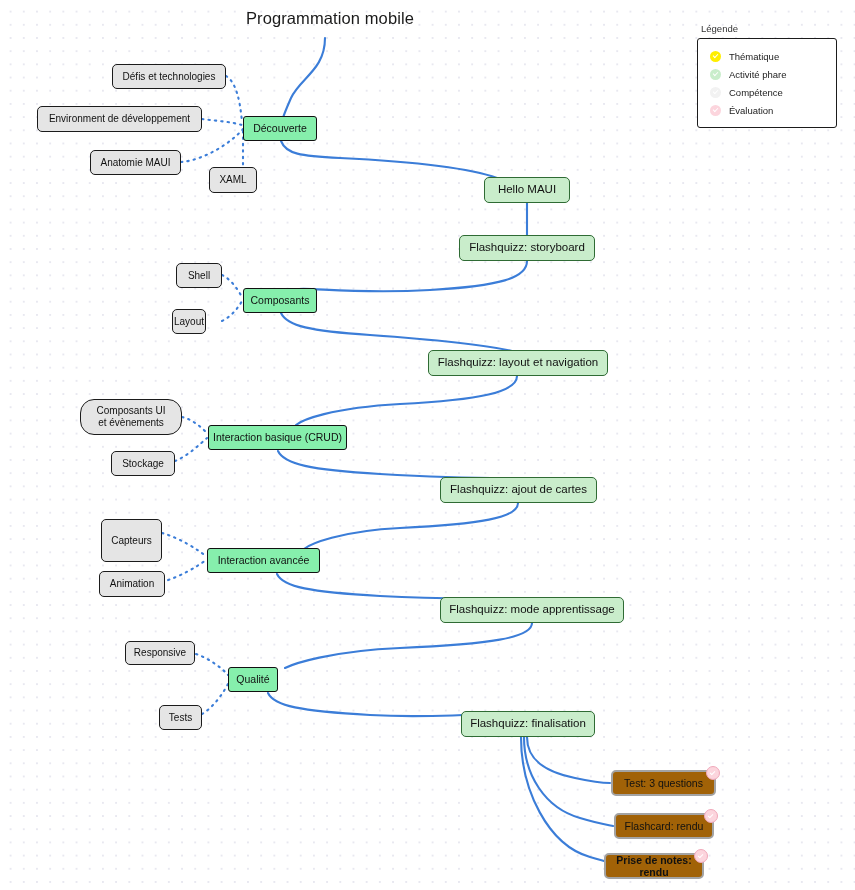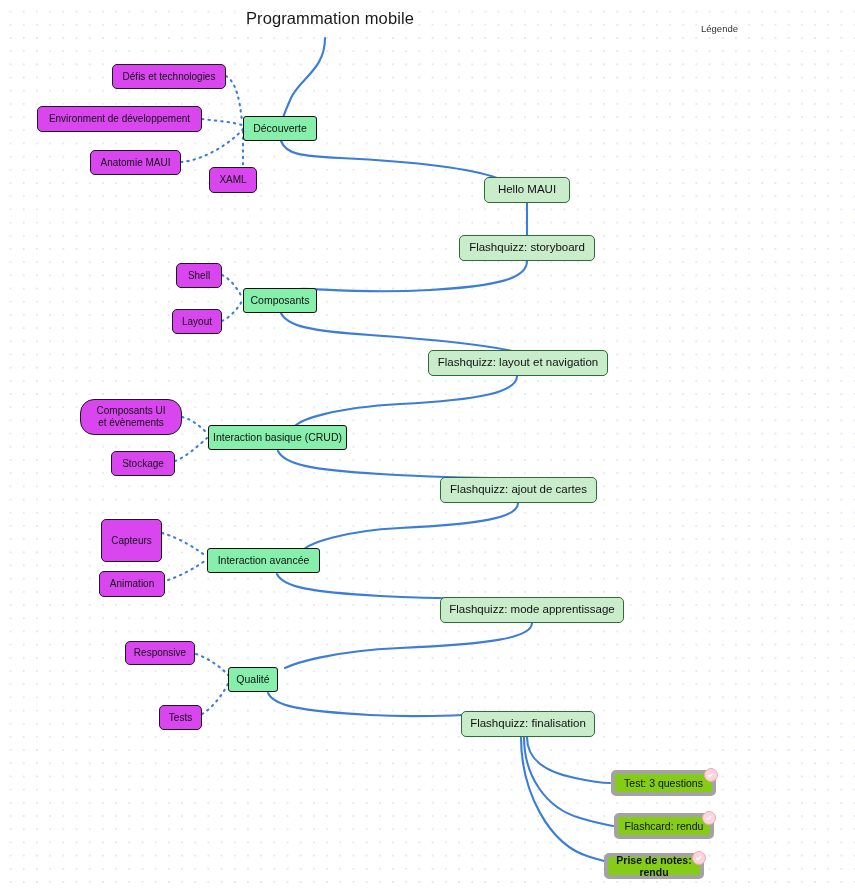--- a/index.html
+++ b/index.html
@@ -37,28 +37,28 @@
     font-size:10.5px;
     border-radius:3px;
   }
   .node-activite{
     background:#c9edcb;
     border:1px solid #2f6b34;
     color:#111111;
     font-size:11.5px;
   }
   .node-competence{
-    background:#d946ef;
+    background:#e5e5e5;
     border:1px solid #1b1b1b;
     color:#111111;
     font-size:10px;
   }
   .node-evaluation{
-    background:#84cc16;
-    border:4px solid #a3a3a3;
+    background:#a16207;
+    border:2px solid #a3a3a3;
     color:#111111;
     font-size:10.5px;
   }
   .badge{
     position:absolute;
     width:12px;height:12px;border-radius:50%;
     background:#fcd5dd;border:1px solid #f0a8ba;
     right:-6px;top:-6px;
     z-index:4;
   }
@@ -191,21 +191,21 @@
 </div>
 <div class="node node-competence" style="left:90px;top:150px;width:91px;height:25px;">
   <span>Anatomie MAUI</span>
 </div>
 <div class="node node-competence" style="left:209px;top:167px;width:48px;height:26px;">
   <span>XAML</span>
 </div>
 <div class="node node-competence" style="left:176px;top:263px;width:46px;height:25px;">
   <span>Shell</span>
 </div>
-<div class="node node-competence" style="left:172px;top:309px;width:50px;height:25px;">
+<div class="node node-competence" style="left:172px;top:309px;width:34px;height:25px;">
   <span>Layout</span>
 </div>
 <div class="node node-competence" style="left:80px;top:399px;width:102px;height:36px;border-radius:14px;">
   <span>Composants UI
 et évènements</span>
 </div>
 <div class="node node-competence" style="left:111px;top:451px;width:64px;height:25px;">
   <span>Stockage</span>
 </div>
 <div class="node node-competence" style="left:101px;top:519px;width:61px;height:43px;">
@@ -229,13 +229,31 @@
   <span>Flashcard: rendu</span>
   <span class="badge"></span>
 </div>
 <div class="node node-evaluation" style="left:604px;top:853px;width:100px;height:26px;font-weight:bold;">
   <span>Prise de notes: rendu</span>
   <span class="badge"></span>
 </div>
 
 <div id="legend-wrap">
   <div id="legend-title">Légende</div>
+  <div id="legend-box">
+    <div class="legend-row">
+      <span class="legend-dot" style="background:#ffee00;"></span>
+      <span class="legend-label">Thématique</span>
+    </div>
+    <div class="legend-row">
+      <span class="legend-dot" style="background:#c9edcb;"></span>
+      <span class="legend-label">Activité phare</span>
+    </div>
+    <div class="legend-row">
+      <span class="legend-dot" style="background:#f2f2f2;"></span>
+      <span class="legend-label">Compétence</span>
+    </div>
+    <div class="legend-row">
+      <span class="legend-dot" style="background:#fcd5dd;"></span>
+      <span class="legend-label">Évaluation</span>
+    </div>
+  </div>
 </div>
 
 </body></html>

